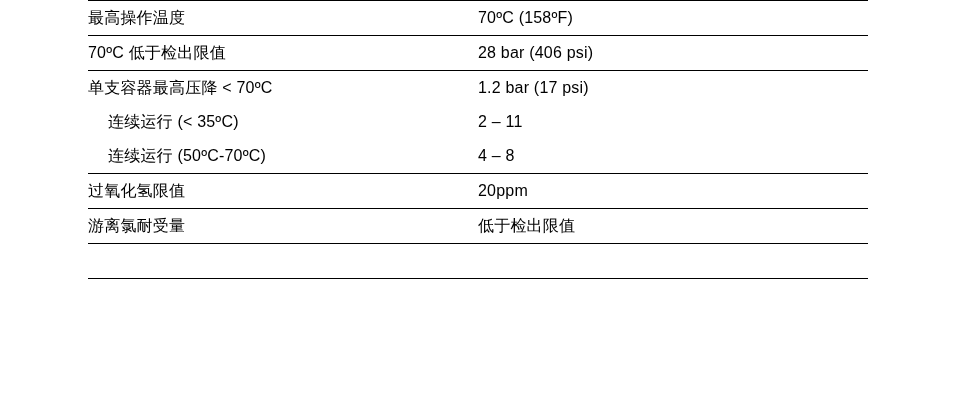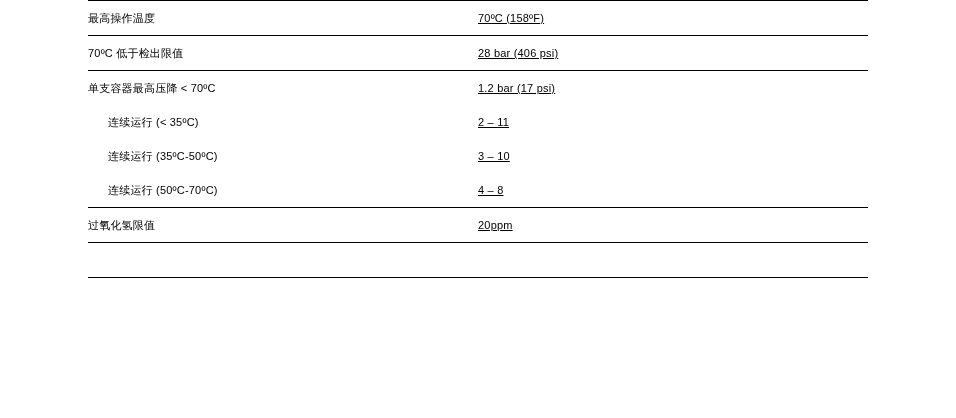--- a/index.html
+++ b/index.html
@@ -23,35 +23,34 @@
   table.spec-table {
     border-collapse: collapse;
     width: 780px;
     table-layout: fixed;
   }
   table.spec-table td {
     padding: 0;
     vertical-align: middle;
     border-top: 1px solid #000000;
     height: 34px;
-    font-size: 11px;
+    font-size: 16px;
     line-height: 20px;
     letter-spacing: 0.2px;
   }
   table.spec-table tr:last-child td {
     border-bottom: 1px solid #000000;
   }
   td.col-label {
     width: 390px;
     padding-left: 6px;
   }
   td.col-value {
     width: 390px;
     padding-left: 6px;
-    text-decoration: underline;
   }
   
   tr.no-rule td {
     border-top: none;
   }
   .indent {
     display: inline-block;
     padding-left: 20px;
     text-align: right;
   }
@@ -73,30 +72,30 @@
         </tr>
         <tr>
           <td class="col-label"><span class="nowrap">单支容器最高压降 &lt; 70ºC</span></td>
           <td class="col-value"><span class="nowrap">1.2 bar (17 psi)</span></td>
         </tr>
         <tr class="no-rule">
           <td class="col-label"><span class="indent nowrap">连续运行 (&lt; 35ºC)</span></td>
           <td class="col-value"><span class="nowrap">2 – 11</span></td>
         </tr>
         <tr class="no-rule">
-          <td class="col-label"><span class="indent nowrap">连续运行 (35ºC-50ºC)</span></td>
-          <td class="col-value"><span class="nowrap">3 – 10</span></td>
-        </tr>
-        <tr class="no-rule">
           <td class="col-label"><span class="indent nowrap">连续运行 (50ºC-70ºC)</span></td>
           <td class="col-value"><span class="nowrap">4 – 8</span></td>
         </tr>
         <tr>
           <td class="col-label"><span class="nowrap">过氧化氢限值</span></td>
           <td class="col-value"><span class="nowrap">20ppm</span></td>
+        </tr>
+        <tr>
+          <td class="col-label"><span class="nowrap">游离氯耐受量</span></td>
+          <td class="col-value"><span class="nowrap">低于检出限值</span></td>
         </tr>
         <tr>
           <td class="col-label"></td>
           <td class="col-value"></td>
         </tr>
       </tbody>
   </table>
 </div>
 
 </body></html>

